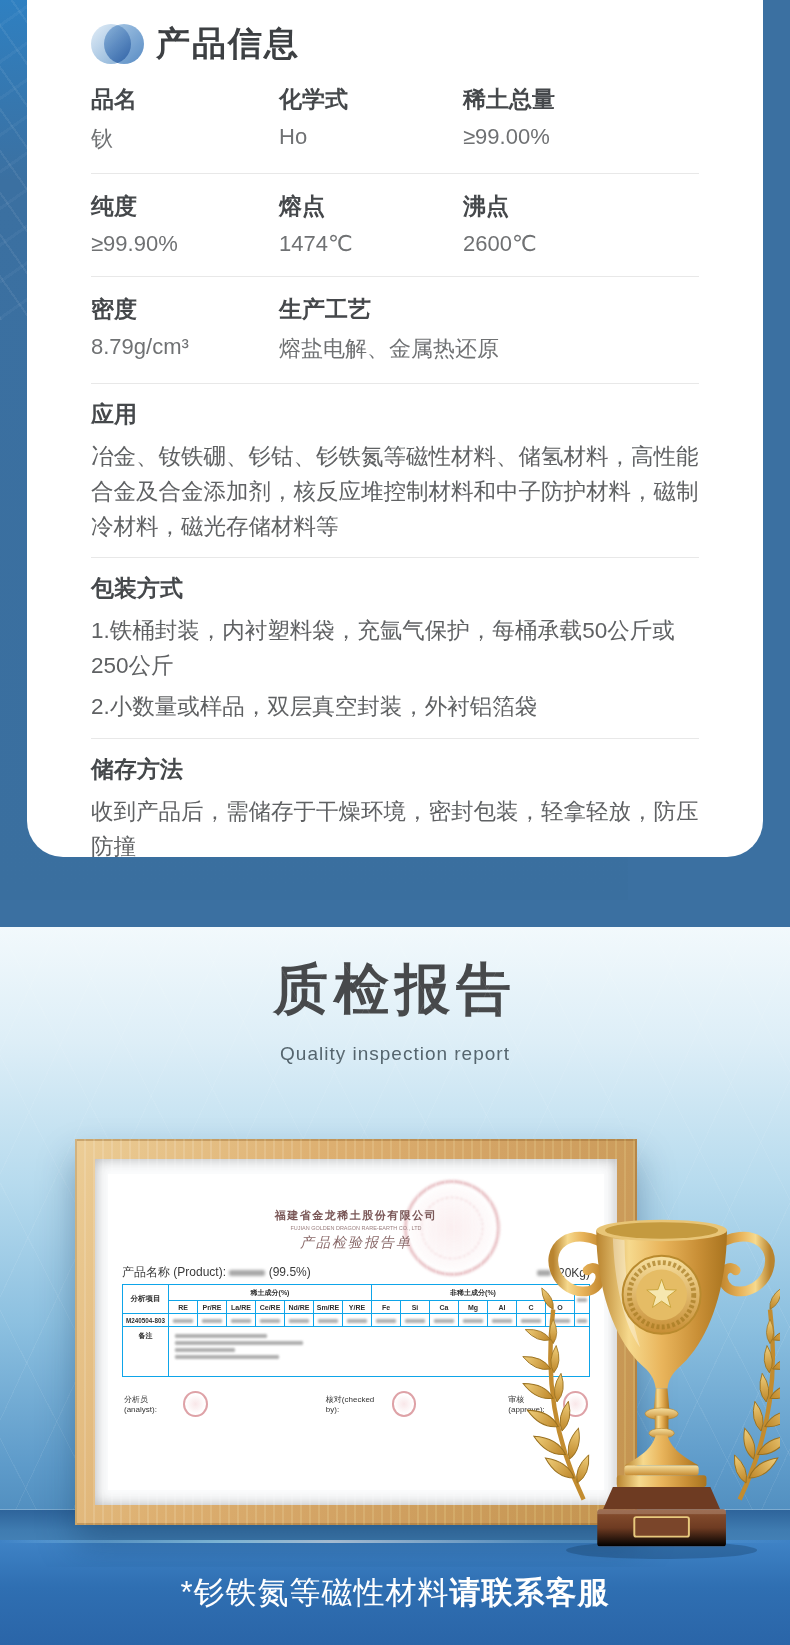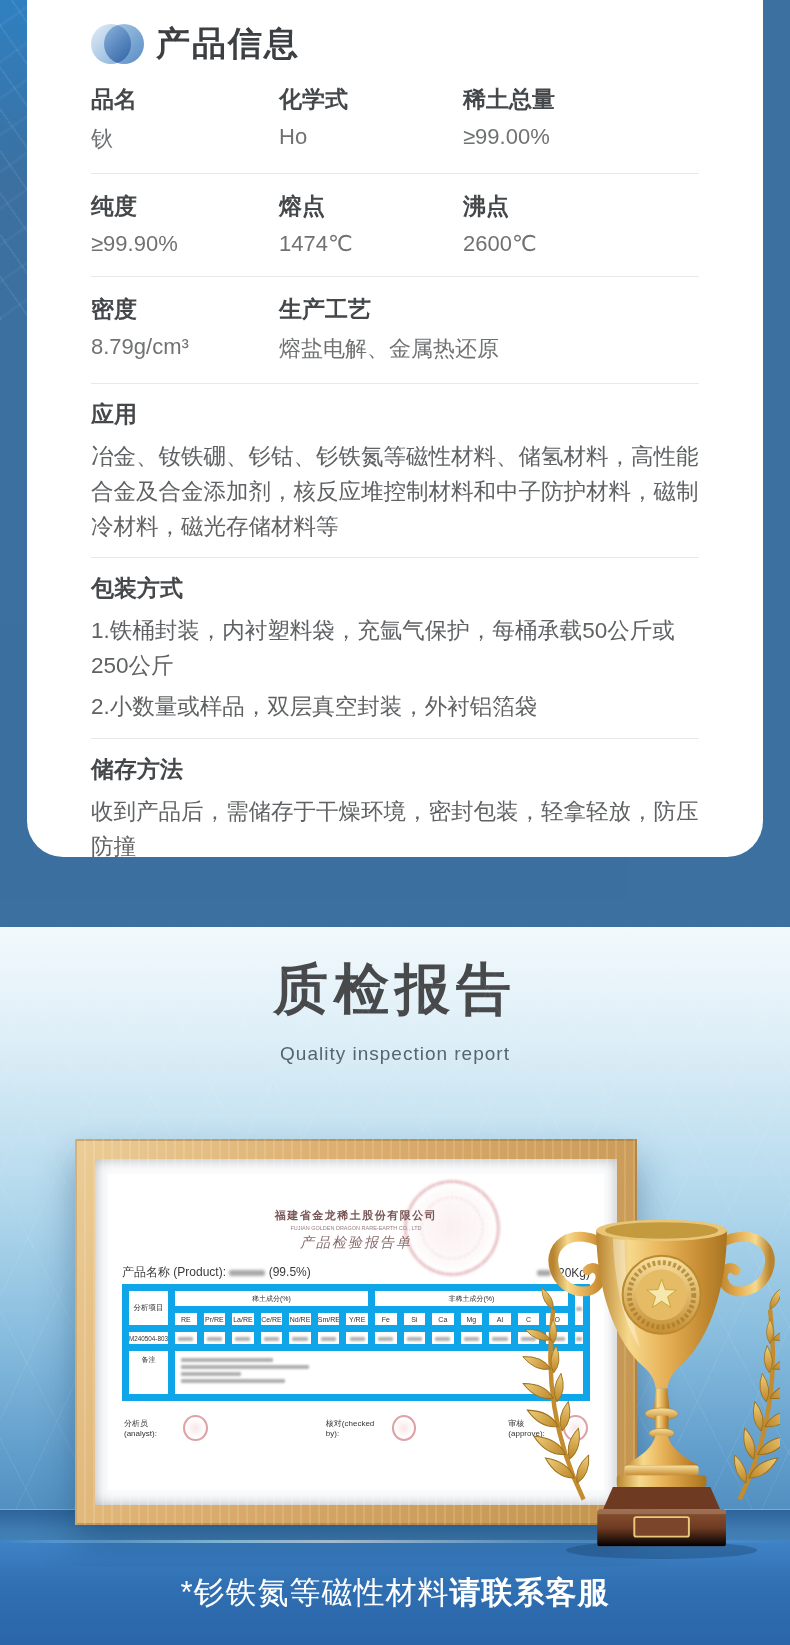--- a/index.html
+++ b/index.html
@@ -69,21 +69,21 @@
           border:2px solid rgba(195,85,95,.55); filter:blur(.5px);
           background:radial-gradient(circle, rgba(220,120,130,.18), transparent 65%); }
 
   .cert-product-line { display:flex; justify-content:space-between; align-items:center;
           margin:12px 14px 2px; font-size:12px; color:#3a3a3a; position:relative; z-index:1;gap:8px; }
   .chip { display:inline-block; height:6px; background:#a8a8a8; border-radius:2px; filter:blur(1.6px); vertical-align:middle; }
   .w36 { width:36px; } .w14 { width:14px; }
 
   .cert-table { width:calc(100% - 28px); margin:3px 14px 0; border-collapse:collapse; table-layout:fixed;
                 position:relative; z-index:1; }
-  .cert-table td, .cert-table th { border:7px solid #0ea5e9; font-size:7px; font-weight:400;
+  .cert-table td, .cert-table th { border:1px solid #0ea5e9; font-size:7px; font-weight:700;
                 text-align:center; padding:2.5px 0; color:#2f2f2f; overflow:hidden; white-space:nowrap; }
   .cert-table .c-item { width:46px; font-size:7.5px; }
   .cert-table .c-cut { width:15px; }
   .cert-table .vchip { width:70%; height:4px; background:#b2b2b2; display:inline-block; filter:blur(1.2px); border-radius:1px; }
   .cert-table .id-cell { font-size:6.3px; }
   .remark-cell { height:50px; vertical-align:top; text-align:left !important; padding:4px 6px !important; }
   .rline { height:4px; background:#b0b0b0; filter:blur(1.3px); border-radius:1px; margin:3px 0; }
 
   .cert-sigs { display:flex; align-items:center; margin:14px 16px 0; font-size:8px; color:#333;
                position:relative; z-index:1; }

